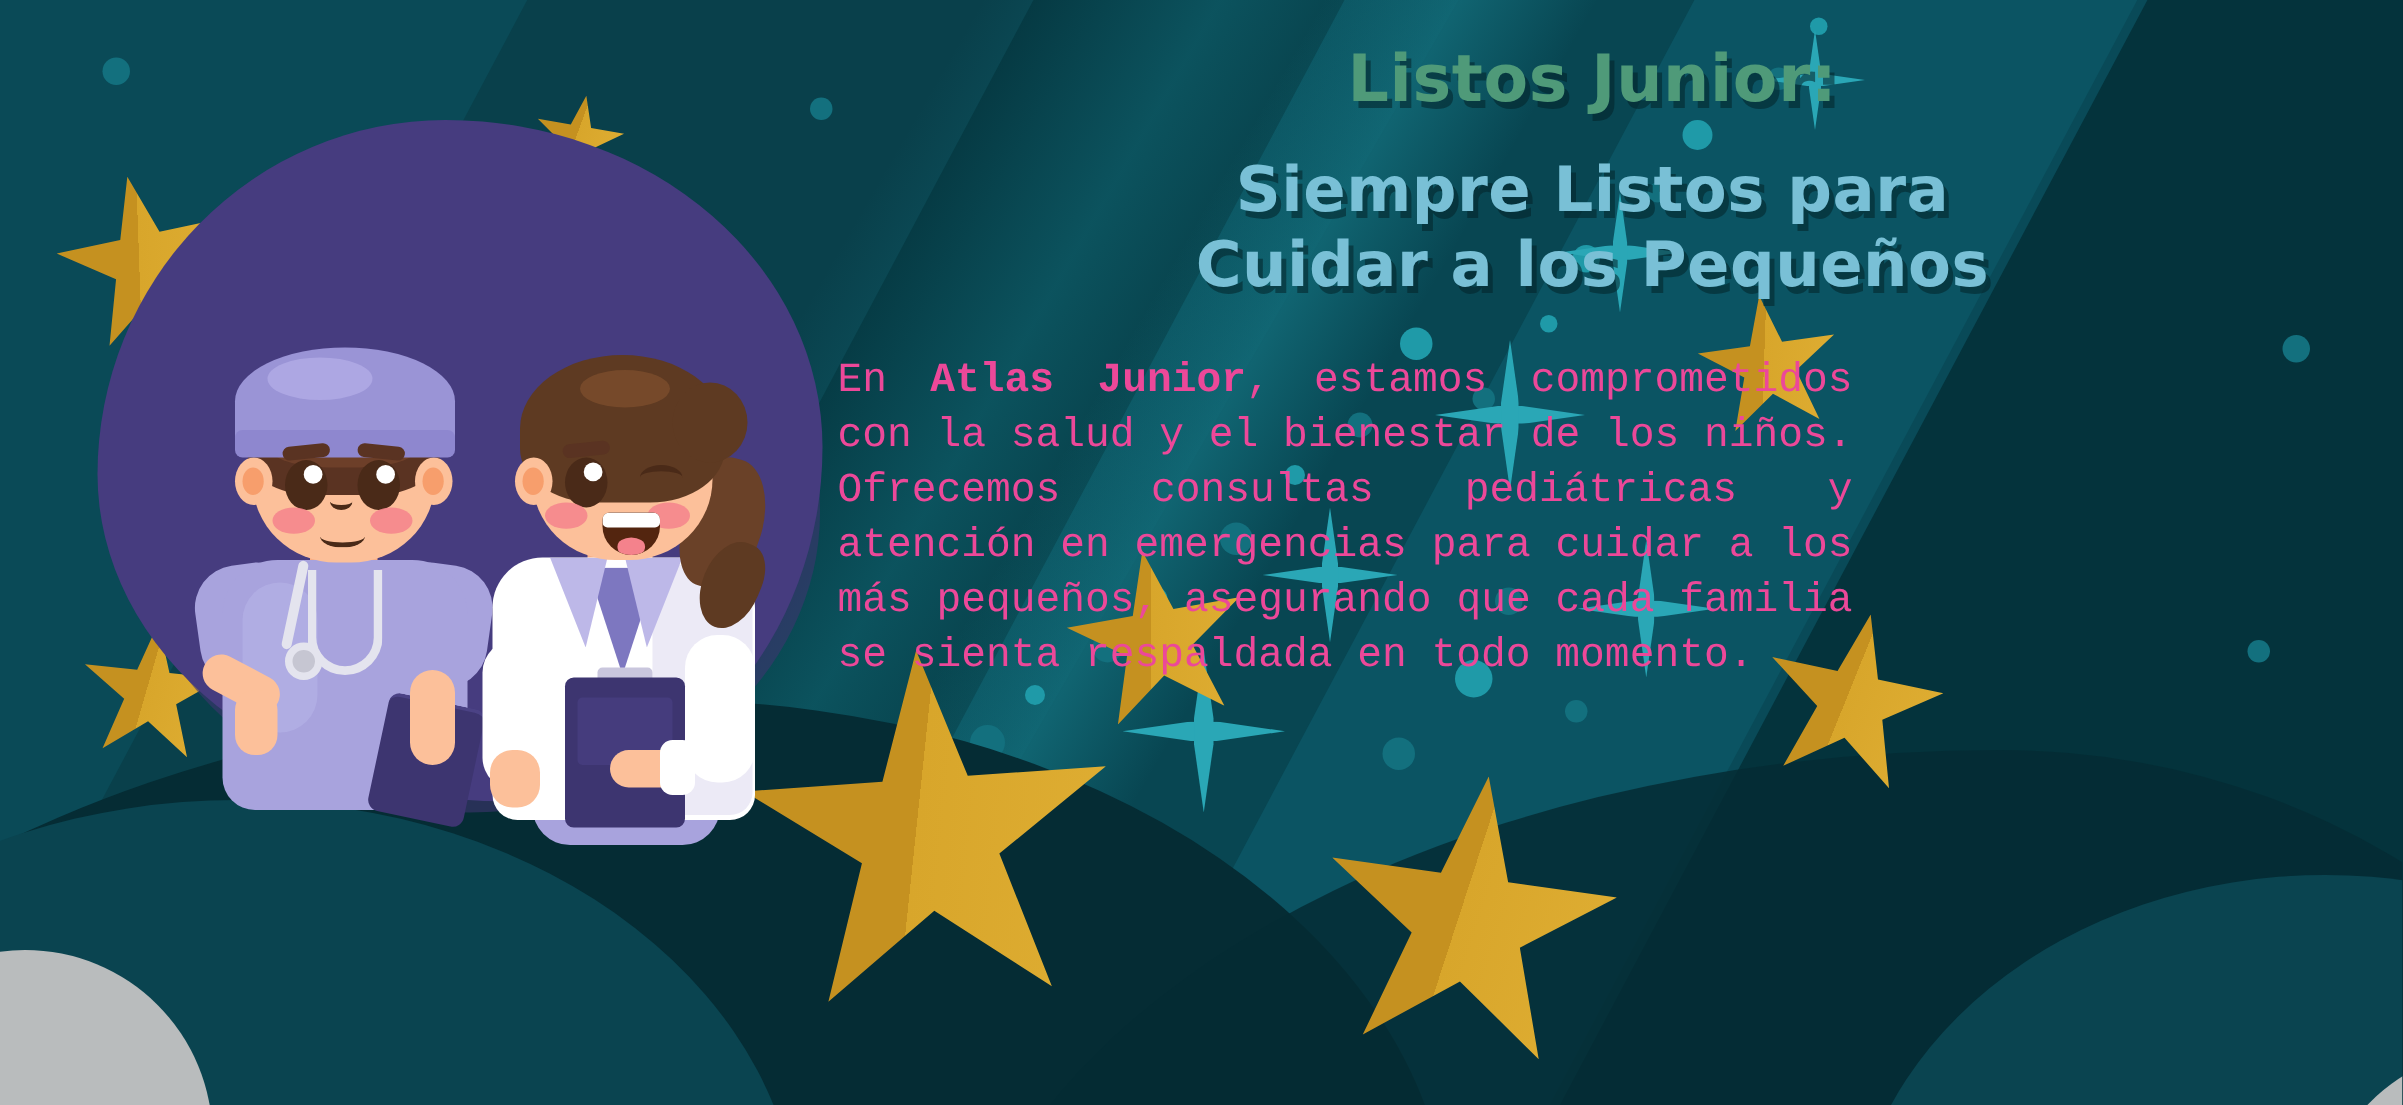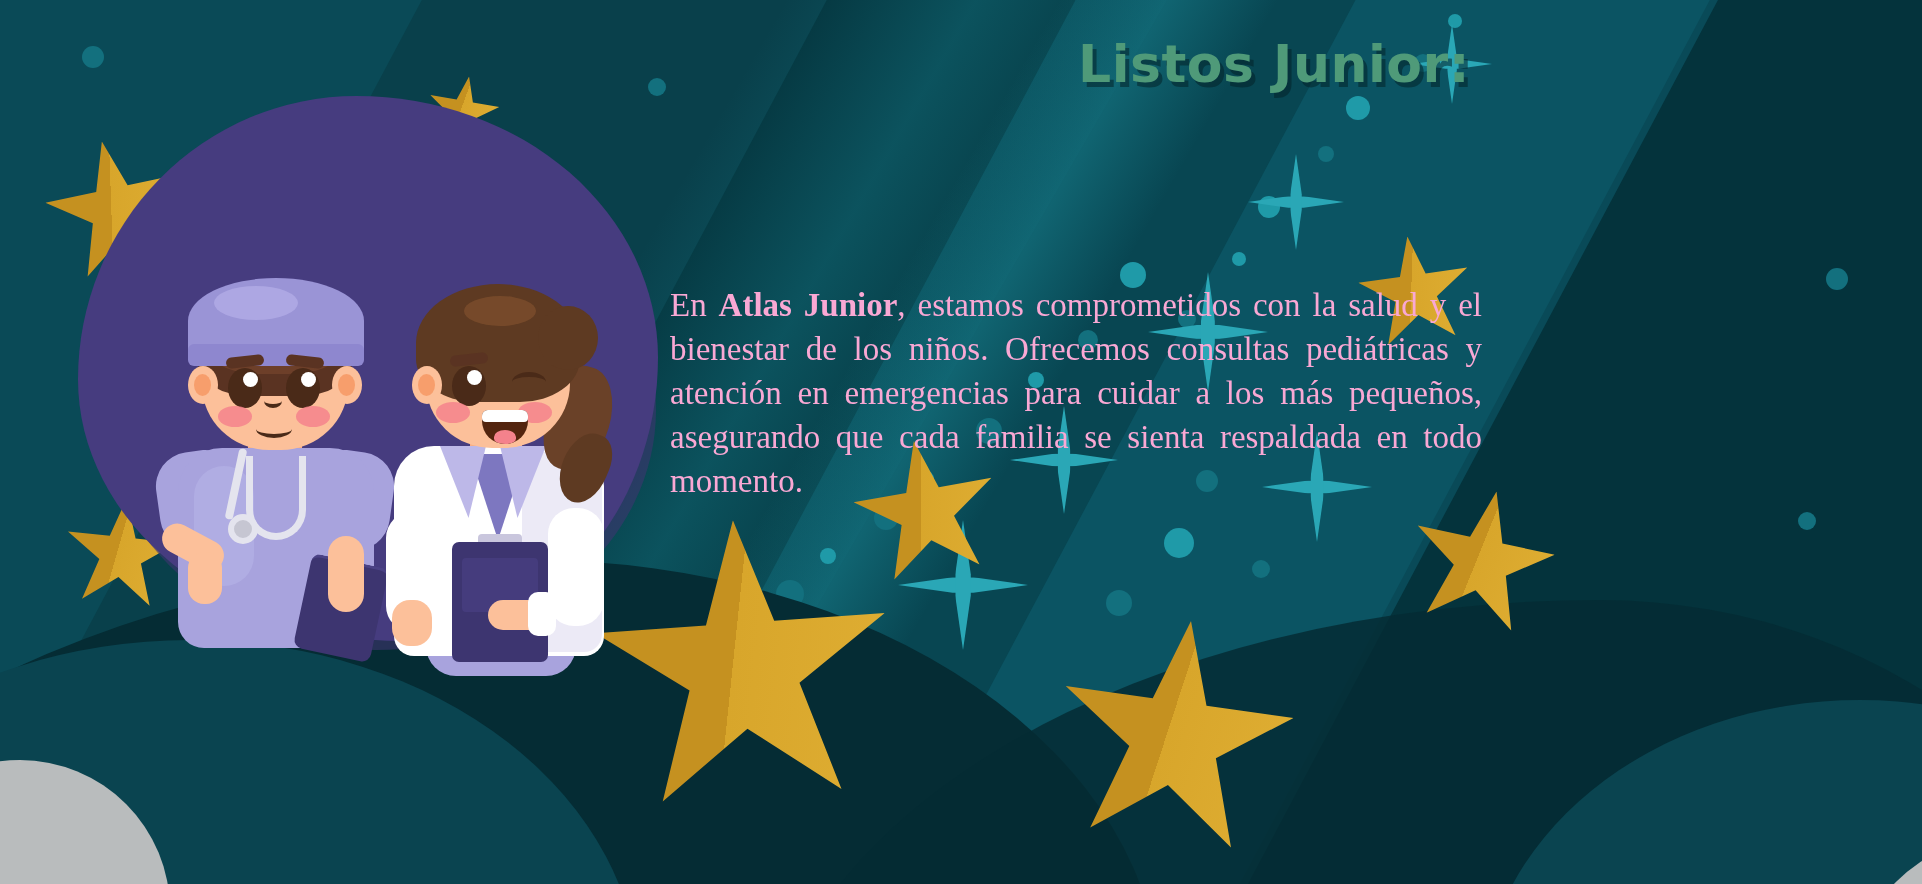--- a/index.html
+++ b/index.html
@@ -212,23 +212,23 @@
   .subtitle{
     position:absolute; left:0; top:122px; width:100%;
     text-align:center;
     font-family:"DejaVu Sans", sans-serif;
     font-weight:700; font-size:50px; line-height:60px; letter-spacing:.4px;
     color:#79c0d6;
     text-shadow:4px 5px 0 rgba(3,34,40,.55);
   }
   .body{
     position:absolute; left:2px; top:283px; width:812px;
-    font-family:Liberation Serif, serif;
+    font-family:Liberation Mono, monospace;
     font-weight:400; font-size:33px; line-height:44px;
-    color:#f9a8d4; text-align:justify; text-justify:inter-word;
+    color:#ec4899; text-align:justify; text-justify:inter-word;
   }
   .body b{ font-weight:700; }
 </style>
 </head>
 <body>
 
 <div class="stage">
 
   <div class="bg-base"></div>
   <div class="band band-a"></div>
@@ -370,16 +370,20 @@
     <div class="cheek cheek-l"></div>
     <div class="cheek cheek-r"></div>
     <div class="mouth">
       <span class="teeth"></span>
       <span class="tongue"></span>
     </div>
   </div>
 
   <div class="textcol">
     <div class="title">Listos Junior:</div>
+    <div class="subtitle">
+      <div>Siempre Listos para</div>
+      <div>Cuidar a los Pequeños</div>
+    </div>
     <p class="body"><span>En </span><b>Atlas Junior</b><span>, estamos comprometidos con la salud y el bienestar de los niños. Ofrecemos consultas pediátricas y atención en emergencias para cuidar a los más pequeños, asegurando que cada familia se sienta respaldada en todo momento.</span></p>
   </div>
 
 </div>
 
 </body></html>

